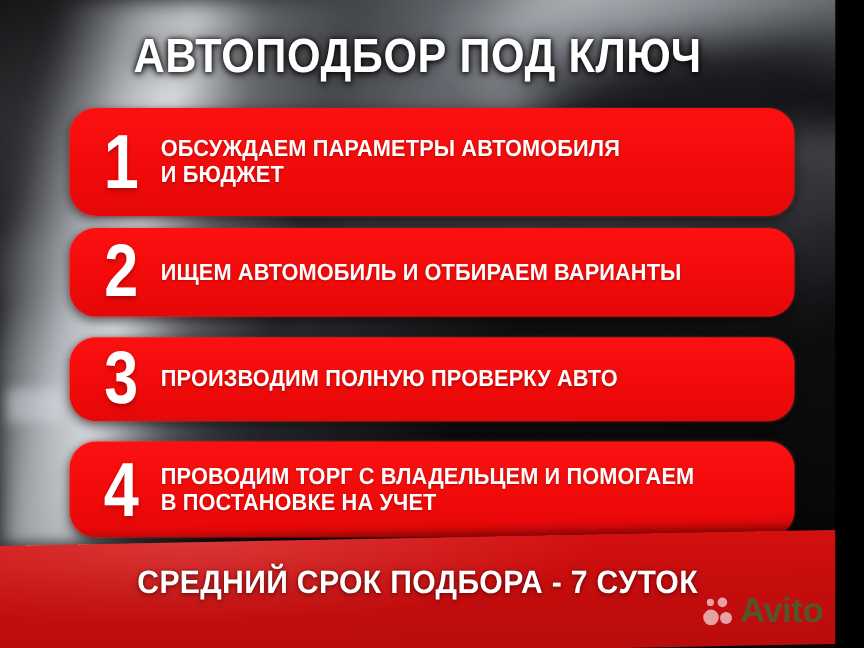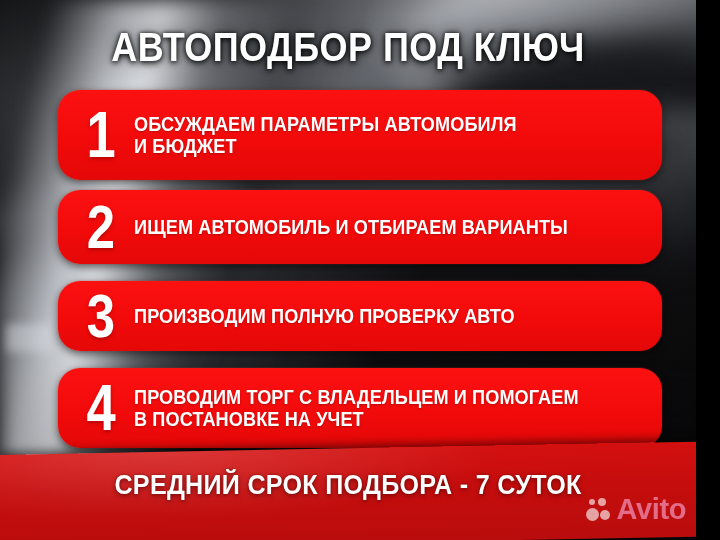--- a/index.html
+++ b/index.html
@@ -191,21 +191,21 @@
     gap:5px;
     opacity:.62;
   }
   .avito-dots { position:relative; width:26px; height:24px; }
   .avito-dots i { position:absolute; display:block; border-radius:50%; background:#fff; }
   .avito-dots i.d1 { left:0;   top:10px; width:13px; height:13px; }
   .avito-dots i.d2 { left:12px; top:0;   width:8px;  height:8px; }
   .avito-dots i.d3 { left:14px; top:12px; width:10px; height:10px; }
   .avito-dots i.d4 { left:3px;  top:1px; width:6px;  height:6px; }
   .avito-word {
-    color:#f9a8d4;
+    color:#15803d;
     font-size:29px;
     font-weight:bold;
     line-height:29px;
     letter-spacing:-.4px;
   }
 </style>
 </head>
 <body>
 
 <div id="stage">

